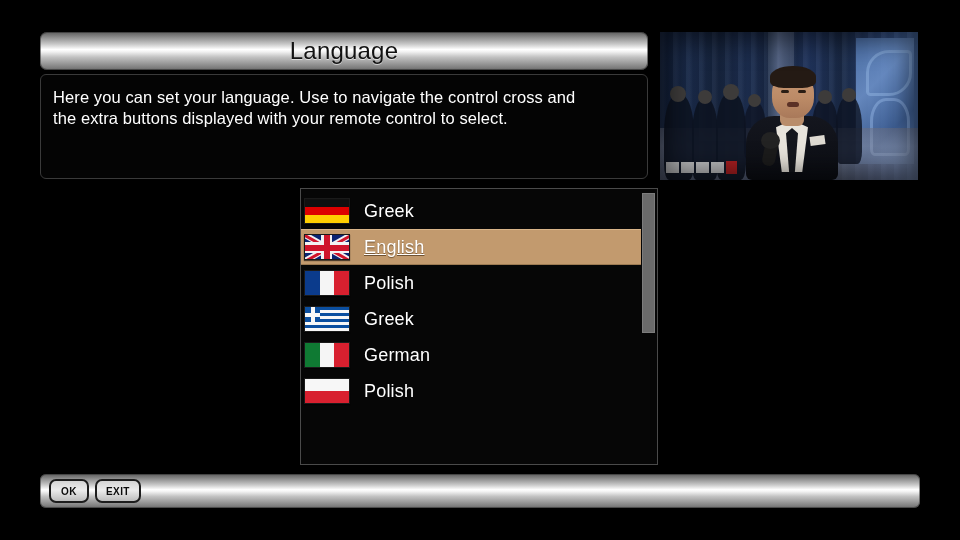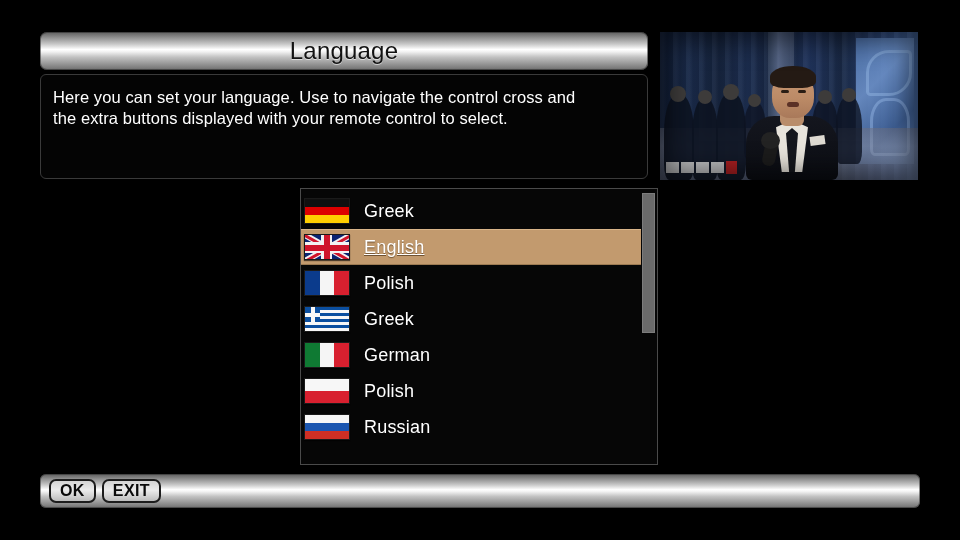--- a/index.html
+++ b/index.html
@@ -352,21 +352,21 @@
     gap: 6px;
   }
   .bar-button {
     height: 24px;
     min-width: 40px;
     padding: 0 9px;
     border: 2px solid #1d1d1d;
     border-radius: 7px;
     background: linear-gradient(to bottom, #d4d4d4, #ececec 45%, #bdbdbd);
     color: #0b0b0b;
-    font-size: 16px;
+    font-size: 10px;
     font-weight: bold;
     letter-spacing: 0.4px;
     display: flex;
     align-items: center;
     justify-content: center;
     box-sizing: border-box;
   }
 </style>
 </head>
 <body>
@@ -466,24 +466,20 @@
       <div class="list-item">
         <span class="flag flag-it"></span>
         <span class="item-label">German</span>
       </div>
 
       <div class="list-item">
         <span class="flag flag-pl"></span>
         <span class="item-label">Polish</span>
       </div>
 
-      <div class="list-item">
-        <span class="flag flag-ru"></span>
-        <span class="item-label">Russian</span>
-      </div>
 
     </div>
 
     <div id="scrollbar-track">
       <div id="scrollbar-thumb"></div>
     </div>
   </div>
 
   <div id="bottom-bar">
     <div class="bar-button">OK</div>

